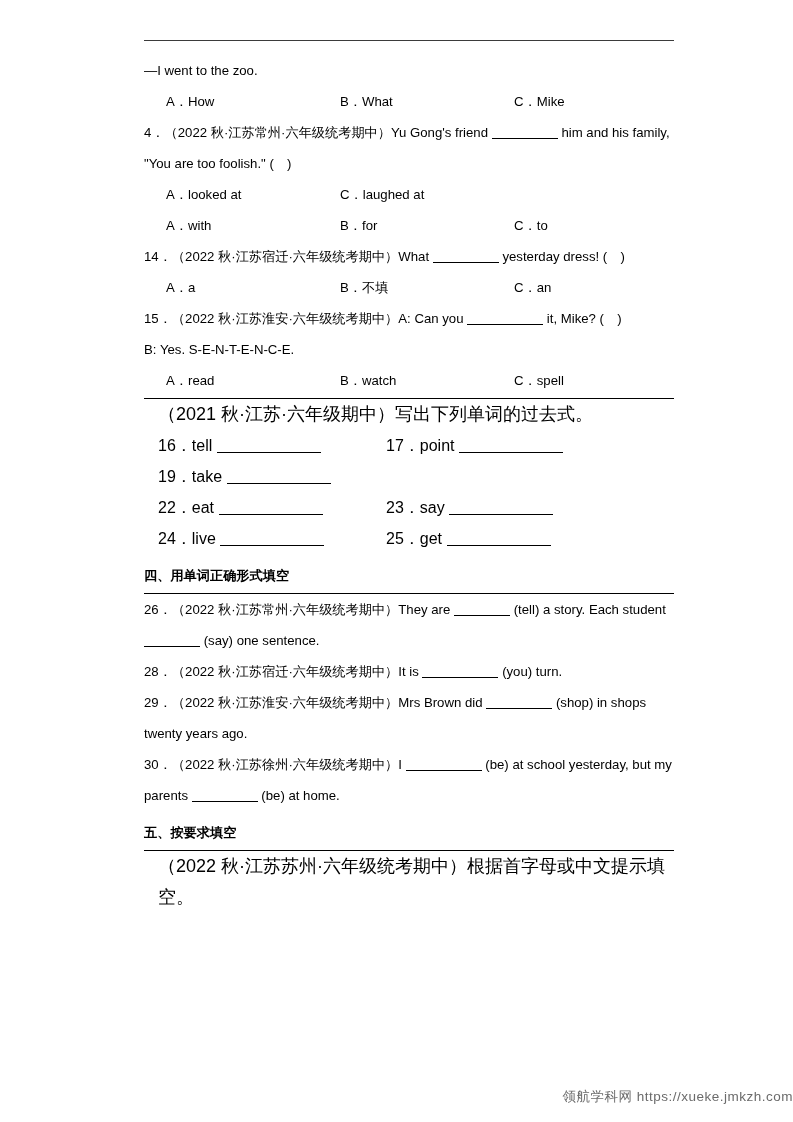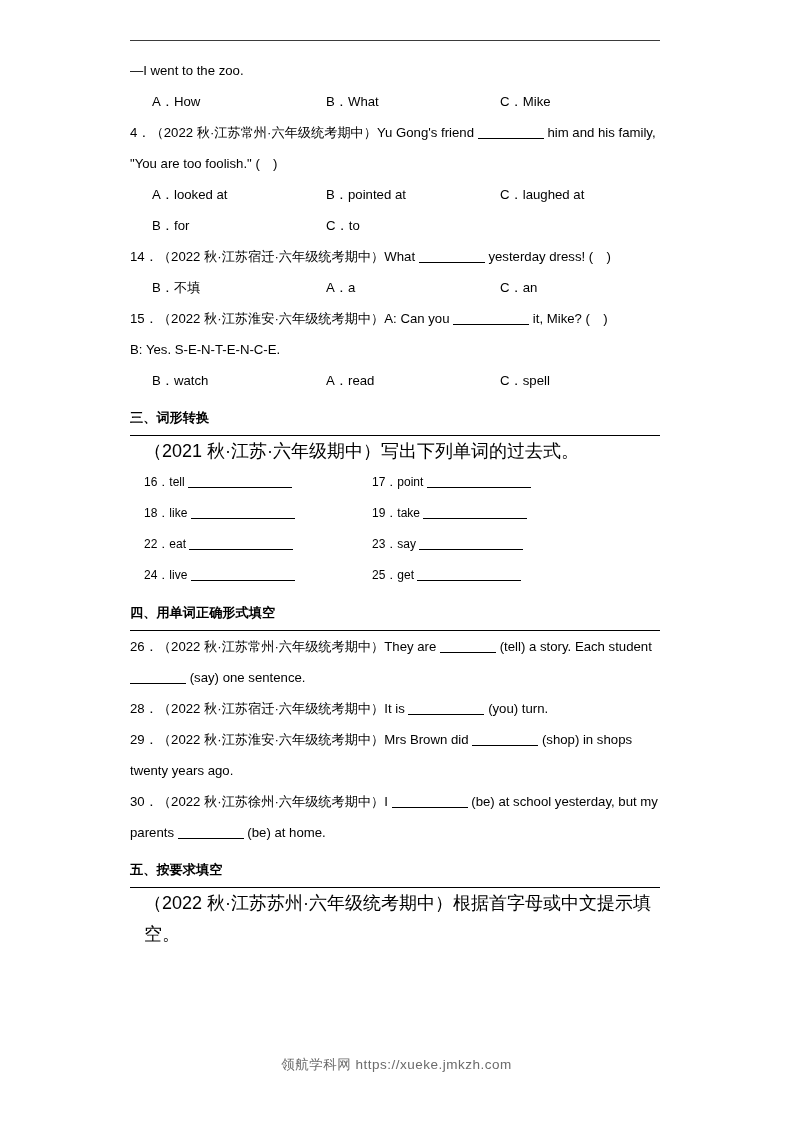--- a/index.html
+++ b/index.html
@@ -16,21 +16,21 @@
   }
   .page {
     position: relative;
     width: 793px;
     height: 1122px;
     box-sizing: border-box;
     padding: 0;
   }
   .content {
     position: absolute;
-    left: 130px;
+    left: 144px;
     top: 40px;
     width: 530px;
   }
   .top-rule {
     border-top: 1px solid #3b3b3b;
     width: 530px;
     margin: 0 0 14px 0;
     height: 0;
   }
   .line {
@@ -59,21 +59,21 @@
     font-weight: bold;
     margin-top: 6px;
   }
   .sub-note {
     font-size: 18px;
     line-height: 31px;
     padding-left: 14px;
   }
   .wordrow {
     display: flex;
-    font-size: 12px;
+    font-size: 16px;
     line-height: 31px;
     padding-left: 14px;
   }
   .wordrow .cell {
     width: 228px;
     flex: 0 0 auto;
   }
   .blank-s {
     display: inline-block;
     border-bottom: 1px solid #000;
@@ -85,23 +85,23 @@
   .u-lg { width: 76px; }
   .u-word { width: 104px; }
   .hr-sect {
     border: none;
     border-top: 1px solid #000;
     margin: 2px 0 0 0;
   }
   .footer {
     position: absolute;
     left: 0;
-    top: 1056px;
+    top: 1088px;
     width: 793px;
-    text-align: center;
+    text-align: right;
     font-size: 13.5px;
     color: #6b6b6b;
     letter-spacing: 0.5px;
   }
 </style>
 </head>
 <body>
 
 <div class="page">
   <div class="content">
@@ -114,58 +114,56 @@
       <span class="opt">A．How</span>
       <span class="opt">B．What</span>
       <span class="opt">C．Mike</span>
     </div>
 
     <div class="q-line">
       <span>4．</span><span>（2022 秋·江苏常州·六年级统考期中）</span><span>Yu Gong's friend </span><span class="blank-s u-md"></span><span> him and his family, "You are too foolish." (　)</span>
     </div>
     <div class="opts">
       <span class="opt">A．looked at</span>
-      <span class="opt">B．pointed at</span>
       <span class="opt">C．laughed at</span>
     </div>
 
     <div class="opts">
+      <span class="opt">A．with</span>
       <span class="opt">B．for</span>
       <span class="opt">C．to</span>
     </div>
 
     <div class="q-line">
       <span>14．</span><span>（2022 秋·江苏宿迁·六年级统考期中）</span><span>What </span><span class="blank-s u-md"></span><span> yesterday dress! (　)</span>
     </div>
     <div class="opts">
+      <span class="opt">A．a</span>
       <span class="opt">B．不填</span>
-      <span class="opt">A．a</span>
       <span class="opt">C．an</span>
     </div>
 
     <div class="q-line">
       <span>15．</span><span>（2022 秋·江苏淮安·六年级统考期中）</span><span>A: Can you </span><span class="blank-s u-lg"></span><span> it, Mike? (　)</span>
     </div>
     <div class="q-line">B: Yes. S-E-N-T-E-N-C-E.</div>
     <div class="opts">
+      <span class="opt">A．read</span>
       <span class="opt">B．watch</span>
-      <span class="opt">A．read</span>
       <span class="opt">C．spell</span>
     </div>
 
-    <div class="section-head">三、词形转换</div>
     <hr class="hr-sect">
     <div class="sub-note">（2021 秋·江苏·六年级期中）写出下列单词的过去式。</div>
 
     <div class="wordrow">
       <span class="cell"><span>16．</span><span>tell</span> <span class="blank-s u-word"></span></span>
       <span class="cell"><span>17．</span><span>point</span> <span class="blank-s u-word"></span></span>
     </div>
     <div class="wordrow">
-      <span class="cell"><span>18．</span><span>like</span> <span class="blank-s u-word"></span></span>
       <span class="cell"><span>19．</span><span>take</span> <span class="blank-s u-word"></span></span>
     </div>
     <div class="wordrow">
       <span class="cell"><span>22．</span><span>eat</span> <span class="blank-s u-word"></span></span>
       <span class="cell"><span>23．</span><span>say</span> <span class="blank-s u-word"></span></span>
     </div>
     <div class="wordrow">
       <span class="cell"><span>24．</span><span>live</span> <span class="blank-s u-word"></span></span>
       <span class="cell"><span>25．</span><span>get</span> <span class="blank-s u-word"></span></span>
     </div>

